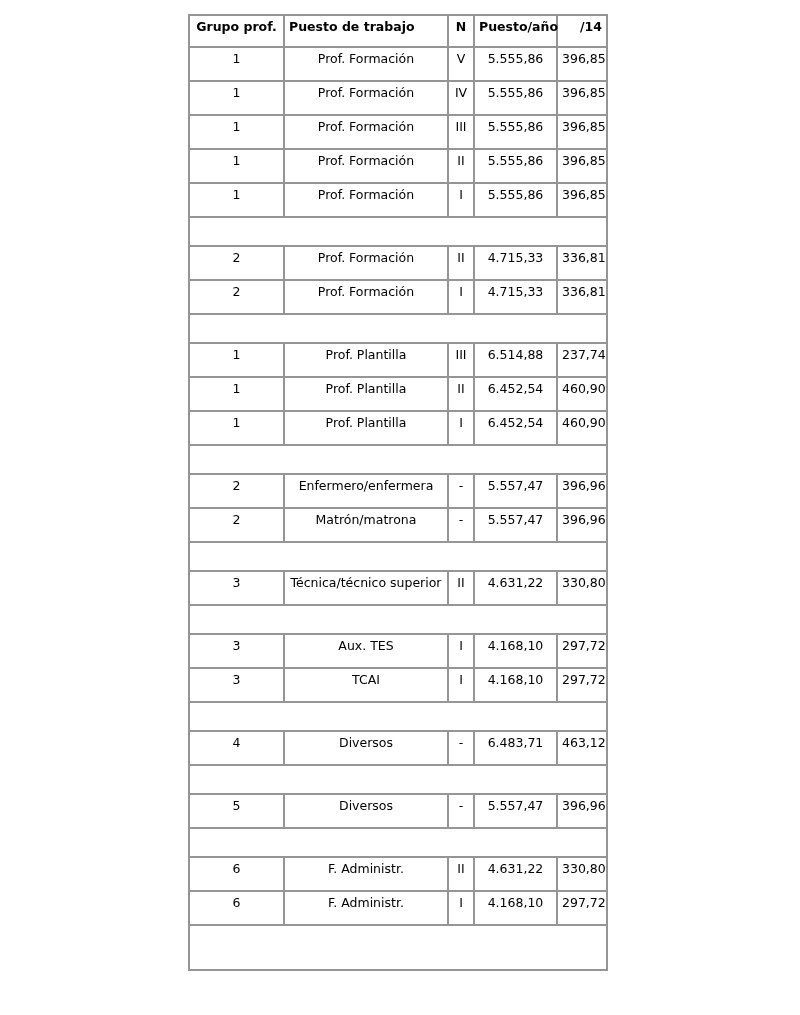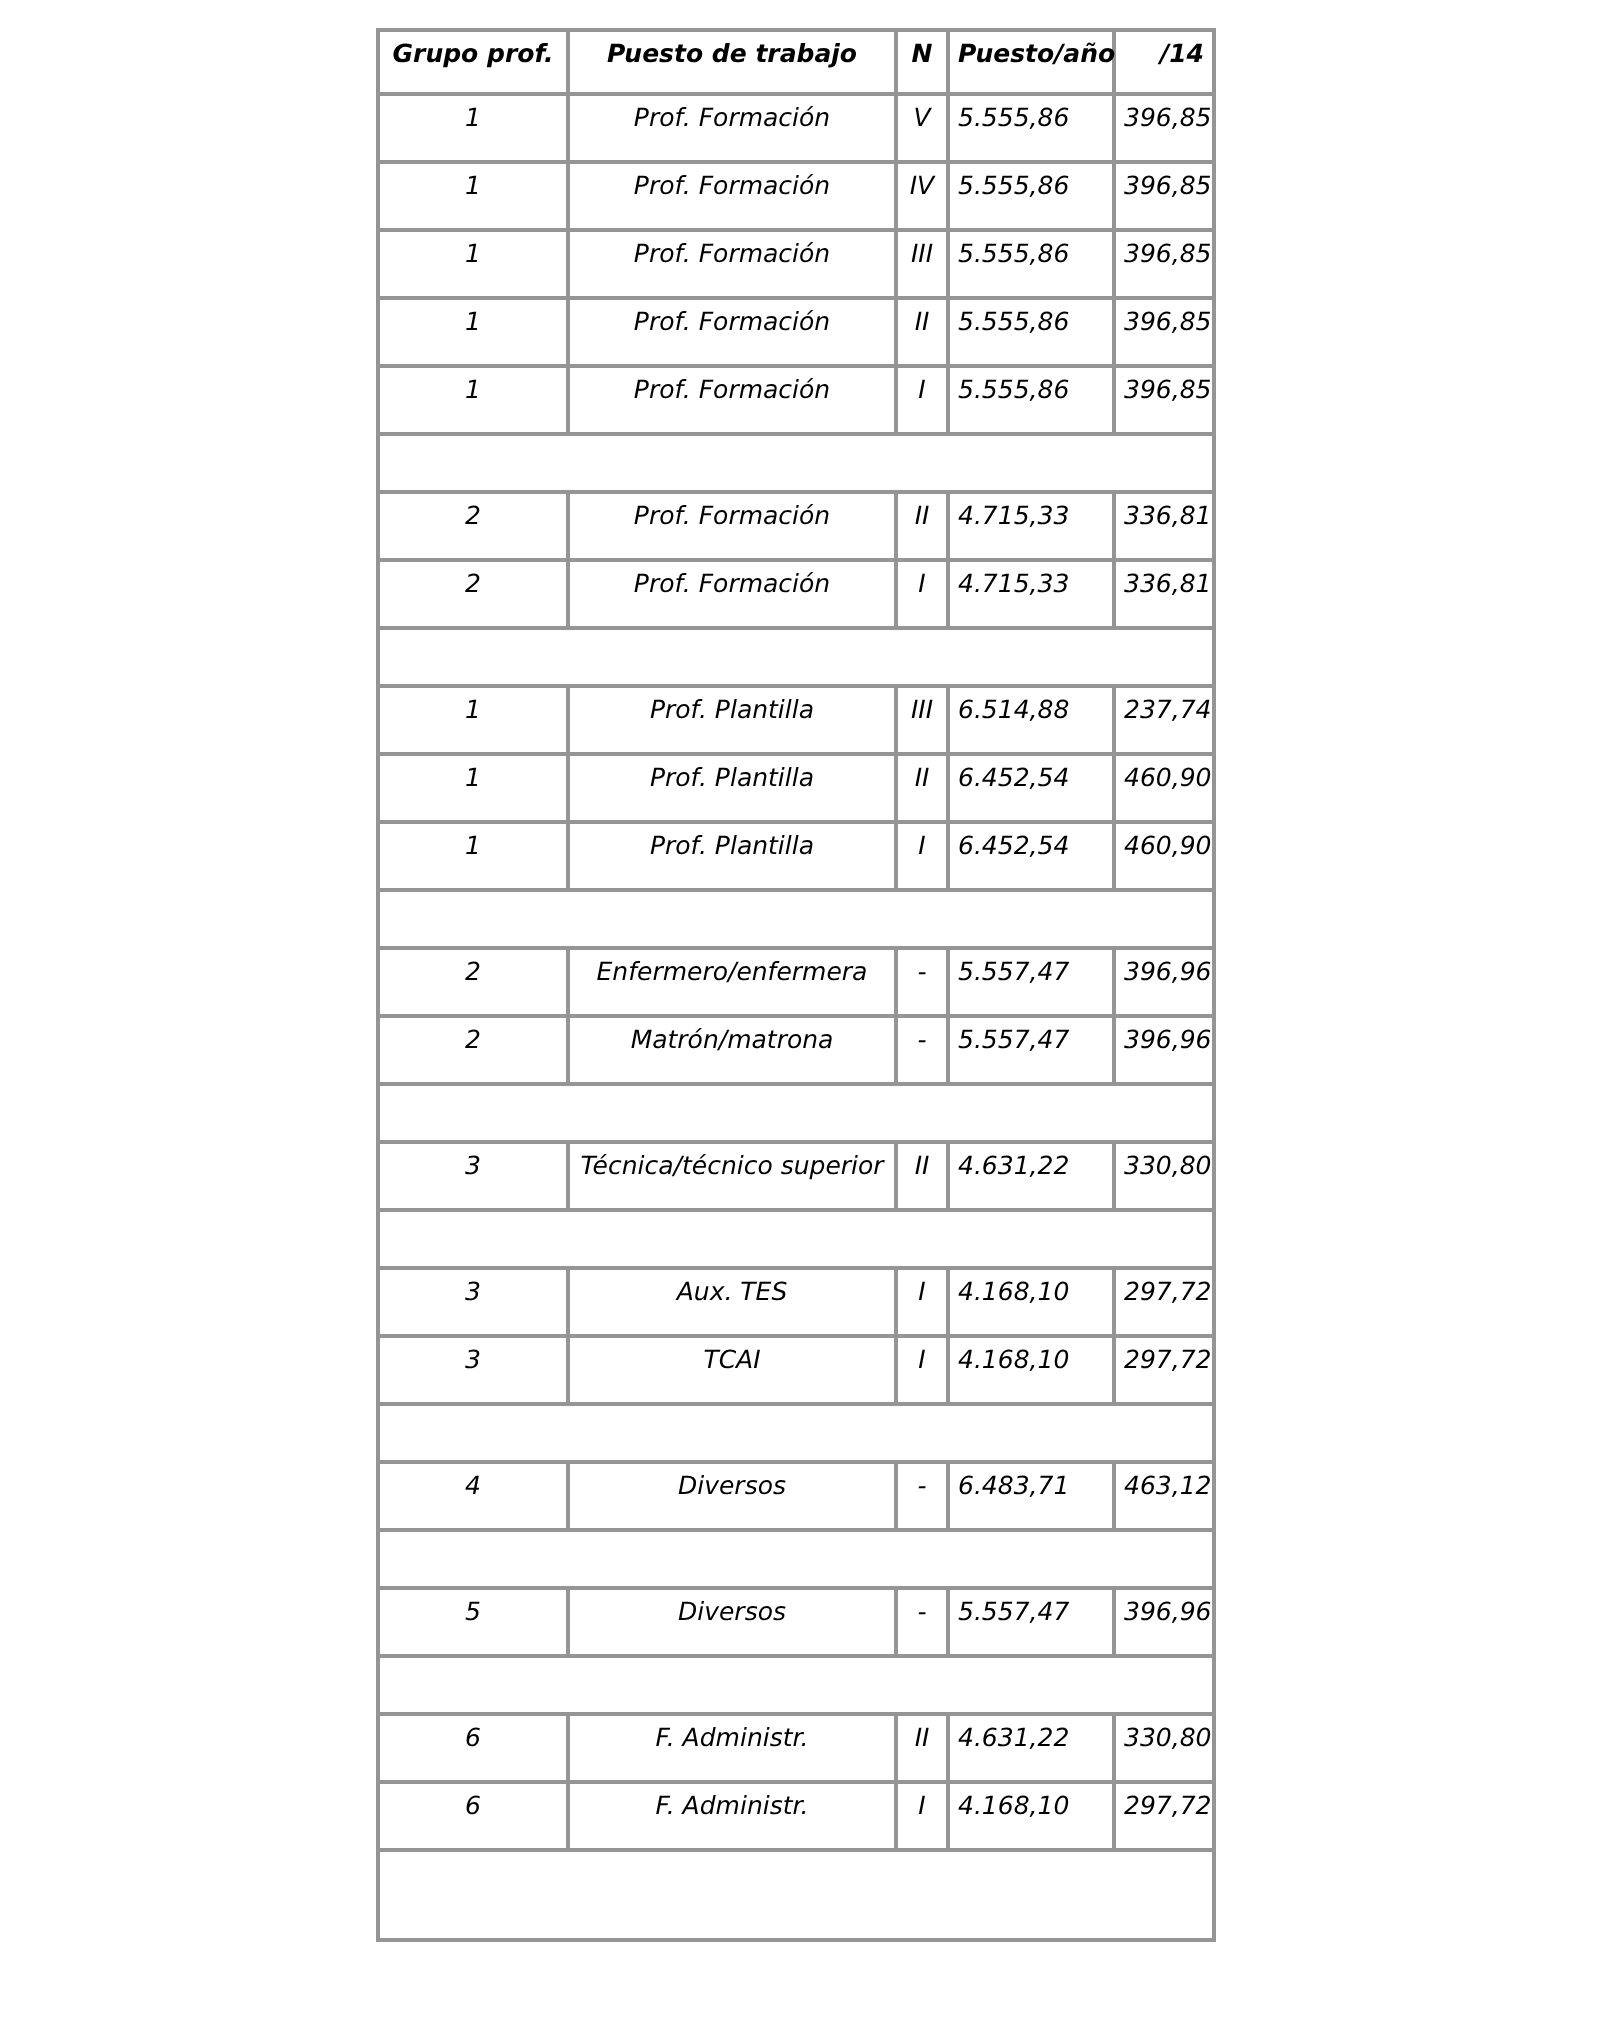--- a/index.html
+++ b/index.html
@@ -6,21 +6,21 @@
     --border-color:#959595;
     --text-color:#000000;
     --bg-color:#ffffff;
   }
   html,body{margin:0;padding:0;}
   body{
     width:800px;height:1015px;overflow:hidden;position:relative;
     background:var(--bg-color);
     font-family:"DejaVu Sans", sans-serif;
   }
-  .table-wrap{position:absolute;left:188px;top:14px;font-style:italic;}
+  .table-wrap{position:absolute;left:188px;top:14px;}
   table{
     border-collapse:collapse;
     table-layout:fixed;
     width:418px;
   }
   col.w0{width:95px}
   col.w1{width:164px}
   col.w2{width:26px}
   col.w3{width:83px}
   col.w4{width:50px}
@@ -33,29 +33,29 @@
     padding:3px 4px;
     white-space:nowrap;
   }
   th{font-weight:bold;}
   tr.header-row{height:32px;}
   tr.data-row{height:34px;}
   tr.sep-row{height:29px;}
   tr.sep-row:last-child{height:45px;}
   
   .h0{text-align:center}
-  .h1{text-align:center}
+  .h1{text-align:left}
   .h2{text-align:center}
   .h3{text-align:left}
   .h4{text-align:right}
   
   .c0{text-align:center}
   .c1{text-align:center}
   .c2{text-align:center}
-  .c3{text-align:left}
+  .c3{text-align:center}
   .c4{text-align:center}
 </style>
 </head>
 <body>
 
 <div class="table-wrap">
   <table>
     <colgroup>
       <col class="w0">
         <col class="w1">

